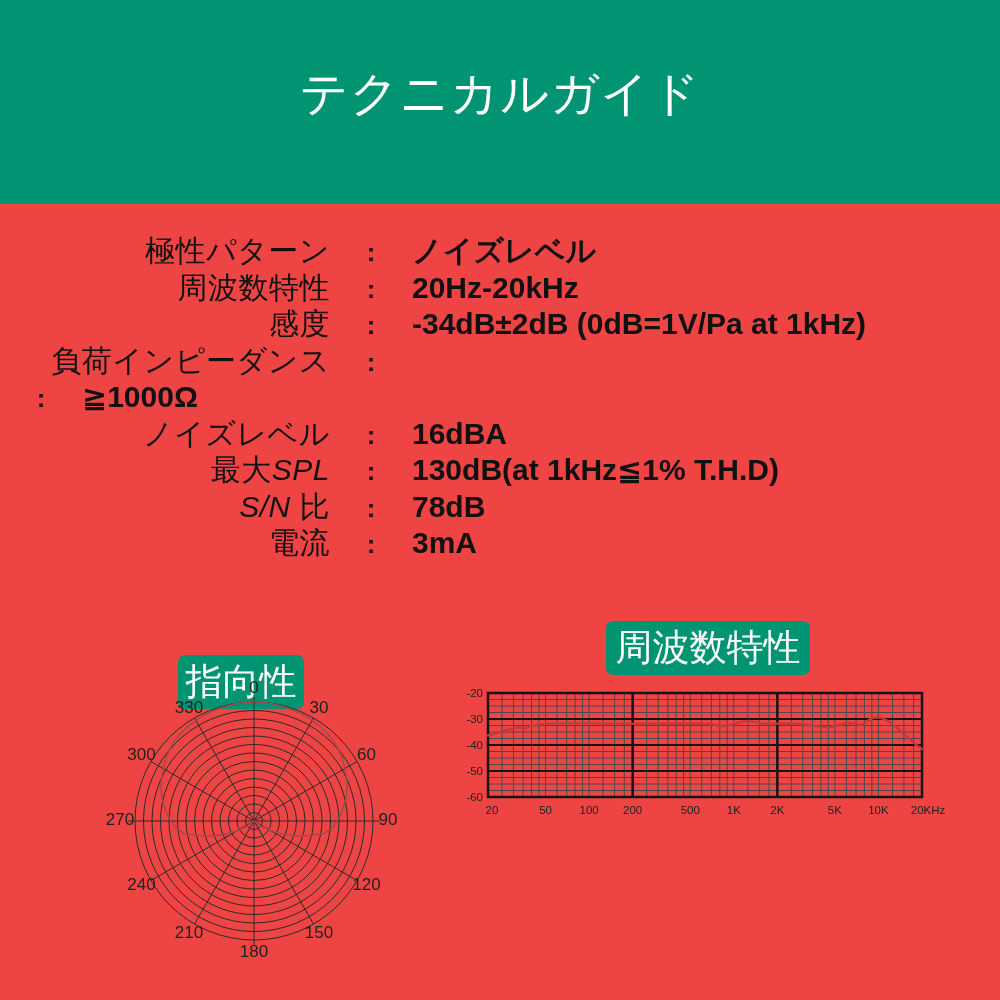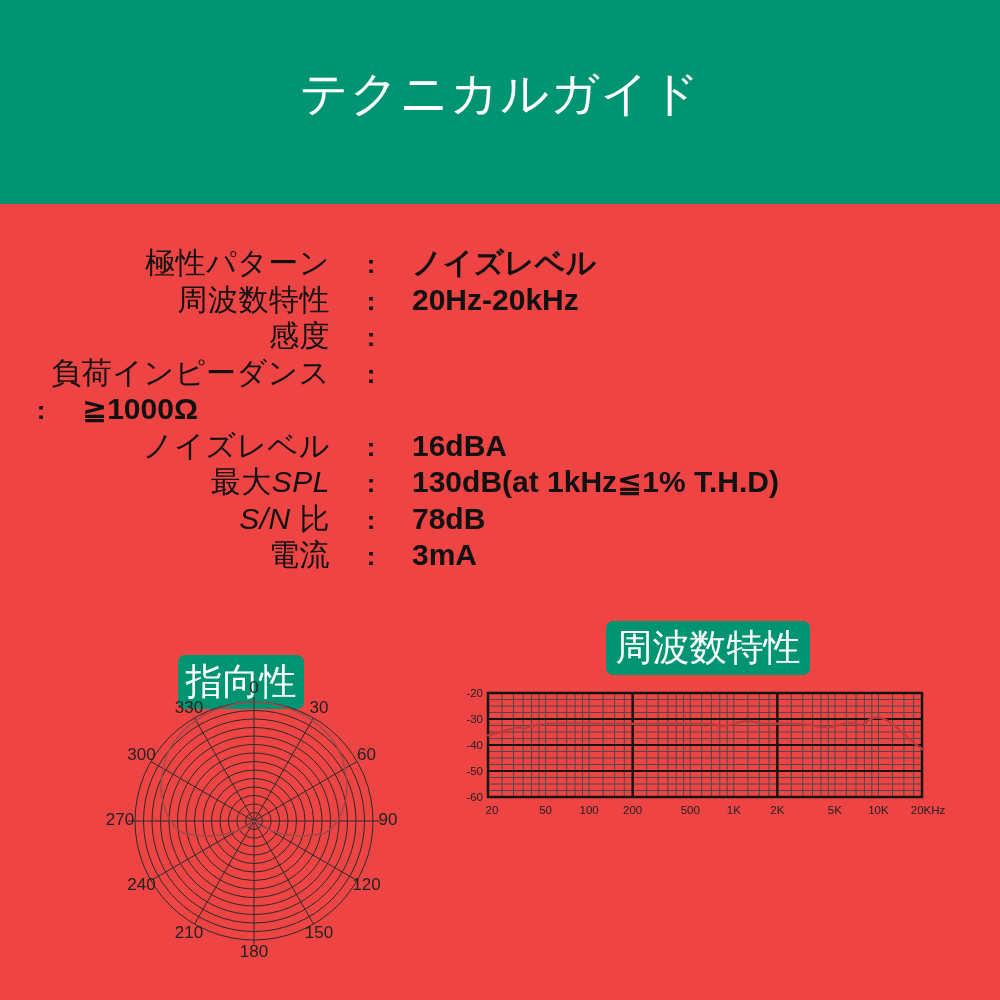--- a/index.html
+++ b/index.html
@@ -3,21 +3,21 @@
 <meta charset="utf-8">
 <style>
   html,body{margin:0;padding:0;background:#ffffff;}
   .page{position:relative;width:1000px;height:1000px;background:#ef4444;overflow:hidden;
         font-family:"Liberation Sans","DejaVu Sans",sans-serif;color:#111;padding-left:24px;}
   
   .header{position:absolute;left:0;top:0;width:1000px;height:204px;background:#009473;
           display:flex;align-items:center;justify-content:center;}
   .header h1{margin:0;padding:0 0 16px 0;font-size:48px;font-weight:500;color:#ffffff;letter-spacing:1px;}
   
-  .specs{position:absolute;left:0;top:233px;width:1000px;margin-top:12px;}
+  .specs{position:absolute;left:0;top:233px;width:1000px;}
   .spec-row{display:flex;align-items:baseline;height:36.5px;font-size:30px;line-height:36.5px;}
   .spec-label{display:inline-block;width:330px;text-align:right;font-weight:500;letter-spacing:0.5px;white-space:pre;}
   .spec-label .it{font-style:italic;}
   .spec-colon{display:inline-block;width:82px;text-align:center;font-weight:700;font-size:26px;}
   .spec-value{font-weight:600;white-space:pre;}
   
   .badge{position:absolute;display:flex;align-items:center;justify-content:center;
          background:#009473;color:#fff;border-radius:7px;font-size:37px;font-weight:500;height:54px;}
   #badge-polar{left:178px;top:655px;width:126px;}
   #badge-freq{left:606px;top:621px;width:204px;}
@@ -42,20 +42,21 @@
         <span class="spec-value">ノイズレベル</span>
       </div>
       <div class="spec-row">
         <span class="spec-label"><span>周波数特性</span></span>
         <span class="spec-colon">:</span>
         <span class="spec-value">20Hz-20kHz</span>
       </div>
       <div class="spec-row">
         <span class="spec-label"><span>感度</span></span>
         <span class="spec-colon">:</span>
+        <span class="spec-value">-34dB±2dB (0dB=1V/Pa at 1kHz)</span>
       </div>
       <div class="spec-row">
         <span class="spec-label"><span>負荷インピーダンス</span></span>
         <span class="spec-colon">:</span>
       </div>
       <div class="spec-row">
         <span class="spec-colon">:</span>
         <span class="spec-value">≧1000Ω</span>
       </div>
       <div class="spec-row">

